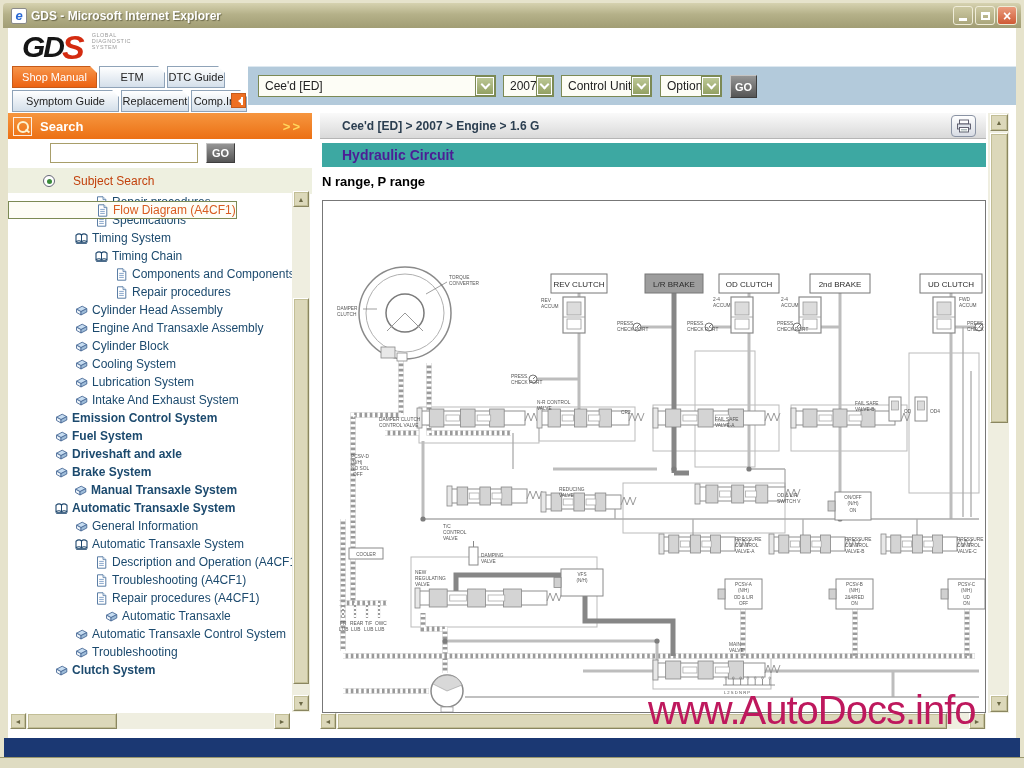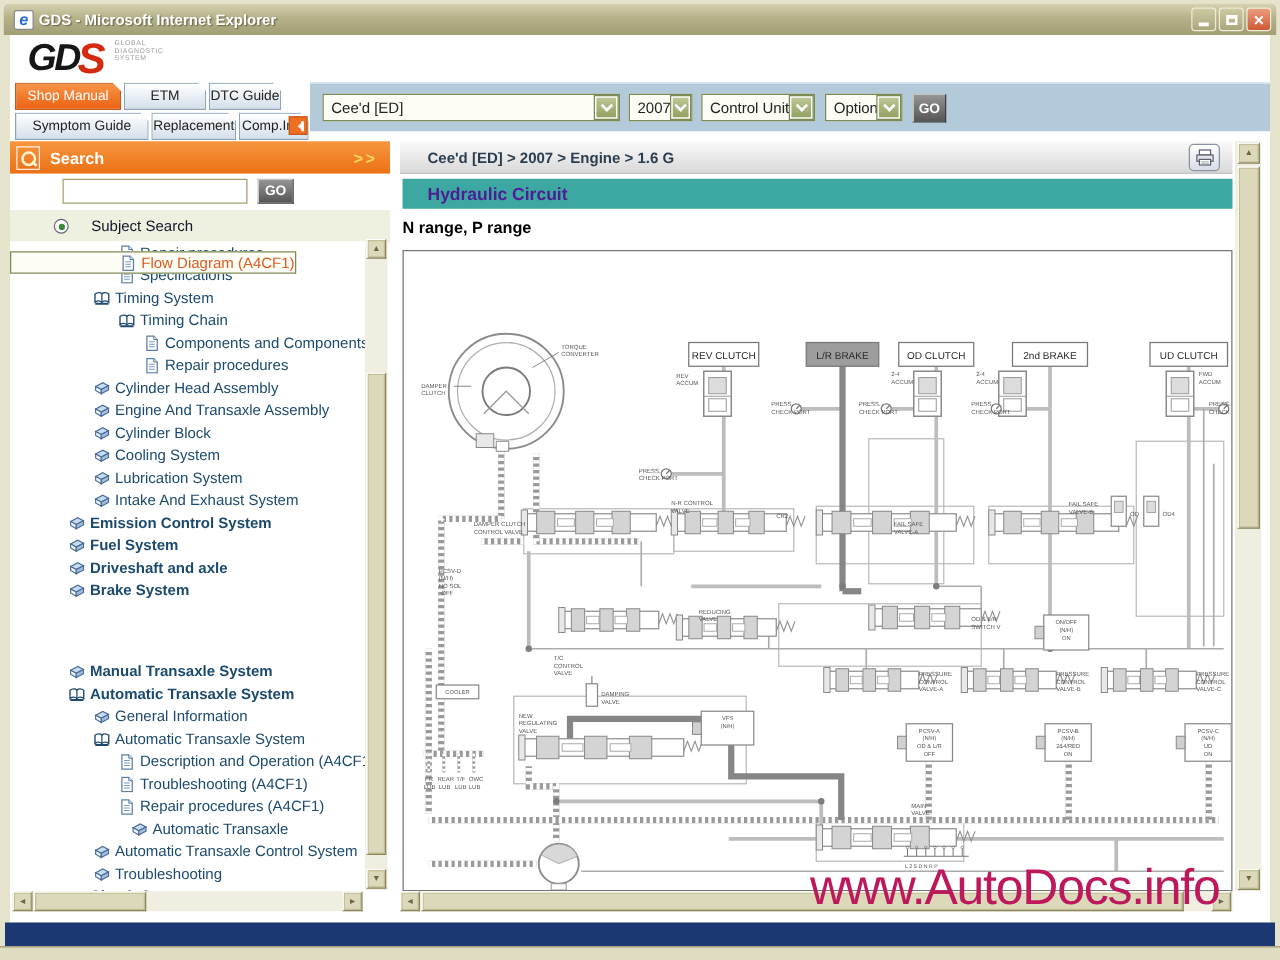--- a/index.html
+++ b/index.html
@@ -63,21 +63,21 @@
   .mag-box::after { content:""; position:absolute; left:11px; top:12px; width:5px; height:2px; background:#fdf3d0; transform:rotate(40deg); }
   .search-title { color:#fff; font-weight:bold; font-size:13px; margin-left:8px; }
   .search-chev { margin-left:auto; margin-right:10px; color:#ffd75e; font-weight:bold; font-size:13px; letter-spacing:2px; }
   .search-row { position:absolute; left:0; top:27px; width:304px; height:29px; background:#fff; }
   .search-input { position:absolute; left:42px; top:4px; width:148px; height:20px; border:1px solid #a89e6a; font-size:12px; padding:0 4px; outline:none; }
   .search-go { position:absolute; left:198px; top:4px; width:29px; height:20px; }
   .subject-row { position:absolute; left:0; top:56px; width:304px; height:26px; background:#eef0e0; display:flex; align-items:center; }
   .radio { width:12px; height:12px; border:1px solid #667; border-radius:50%; background:#fff; margin-left:35px;
     display:flex; align-items:center; justify-content:center; }
   .radio::after { content:""; width:5px; height:5px; border-radius:50%; background:#3a8a3a; }
-  .subject-label { font-size:12px; color:#0f172a; margin-left:18px; }
+  .subject-label { font-size:12px; color:#c2410c; margin-left:18px; }
 
   .tree { position:absolute; left:0; top:81px; width:284px; height:520px; overflow:hidden; background:#fff; }
   .trow { display:flex; align-items:center; height:18px; font-size:12px; color:#1c4a6e; white-space:nowrap; cursor:pointer; }
   .trow.b .tlabel { font-weight:bold; }
   .trow.sel .tlabel { color:#d85c22; }
   .ticon { width:13px; height:13px; margin-right:4px; flex:none; }
 
   
   .sb-track { position:absolute; background:#efeee0; }
   .sb-btn { position:absolute; width:16px; height:16px; background:#dcd8ba; border:1px solid #fff;
@@ -312,21 +312,21 @@
         <span class="tlabel">Driveshaft and axle</span>
       </div>
       <div class="trow b" style="padding-left: 47px;">
         <svg class="ticon" viewBox="0 0 13 13">
           <path d="M1.5,5.2 L7.2,2.2 L11.8,4.6 L6,7.6 Z" fill="#c6dcf0" stroke="#4a6a96" stroke-width="0.9"></path>
           <path d="M1.5,5.2 L6,7.6 L6,11 L1.5,8.4 Z" fill="#eef5fb" stroke="#4a6a96" stroke-width="0.9"></path>
           <path d="M6,7.6 L11.8,4.6 L11.8,8 L6,11 Z" fill="#9fbdd9" stroke="#4a6a96" stroke-width="0.9"></path>
         </svg>
         <span class="tlabel">Brake System</span>
       </div>
-      <div class="trow b" style="padding-left: 47px; margin-top: 47px;">
+      <div class="trow b" style="padding-left: 66px;">
         <svg class="ticon" viewBox="0 0 13 13">
           <path d="M1.5,5.2 L7.2,2.2 L11.8,4.6 L6,7.6 Z" fill="#c6dcf0" stroke="#4a6a96" stroke-width="0.9"></path>
           <path d="M1.5,5.2 L6,7.6 L6,11 L1.5,8.4 Z" fill="#eef5fb" stroke="#4a6a96" stroke-width="0.9"></path>
           <path d="M6,7.6 L11.8,4.6 L11.8,8 L6,11 Z" fill="#9fbdd9" stroke="#4a6a96" stroke-width="0.9"></path>
         </svg>
         <span class="tlabel">Manual Transaxle System</span>
       </div>
       <div class="trow b" style="padding-left: 47px;">
         <svg class="ticon" viewBox="0 0 13 13">
           <path d="M1,3.2 C2.8,1.8 5.2,1.8 6.5,3 C7.8,1.8 10.2,1.8 12,3.2 V9.8 C10.2,8.6 7.8,8.6 6.5,9.8 C5.2,8.6 2.8,8.6 1,9.8 Z" fill="#fff" stroke="#20486e" stroke-width="1.1"></path>

